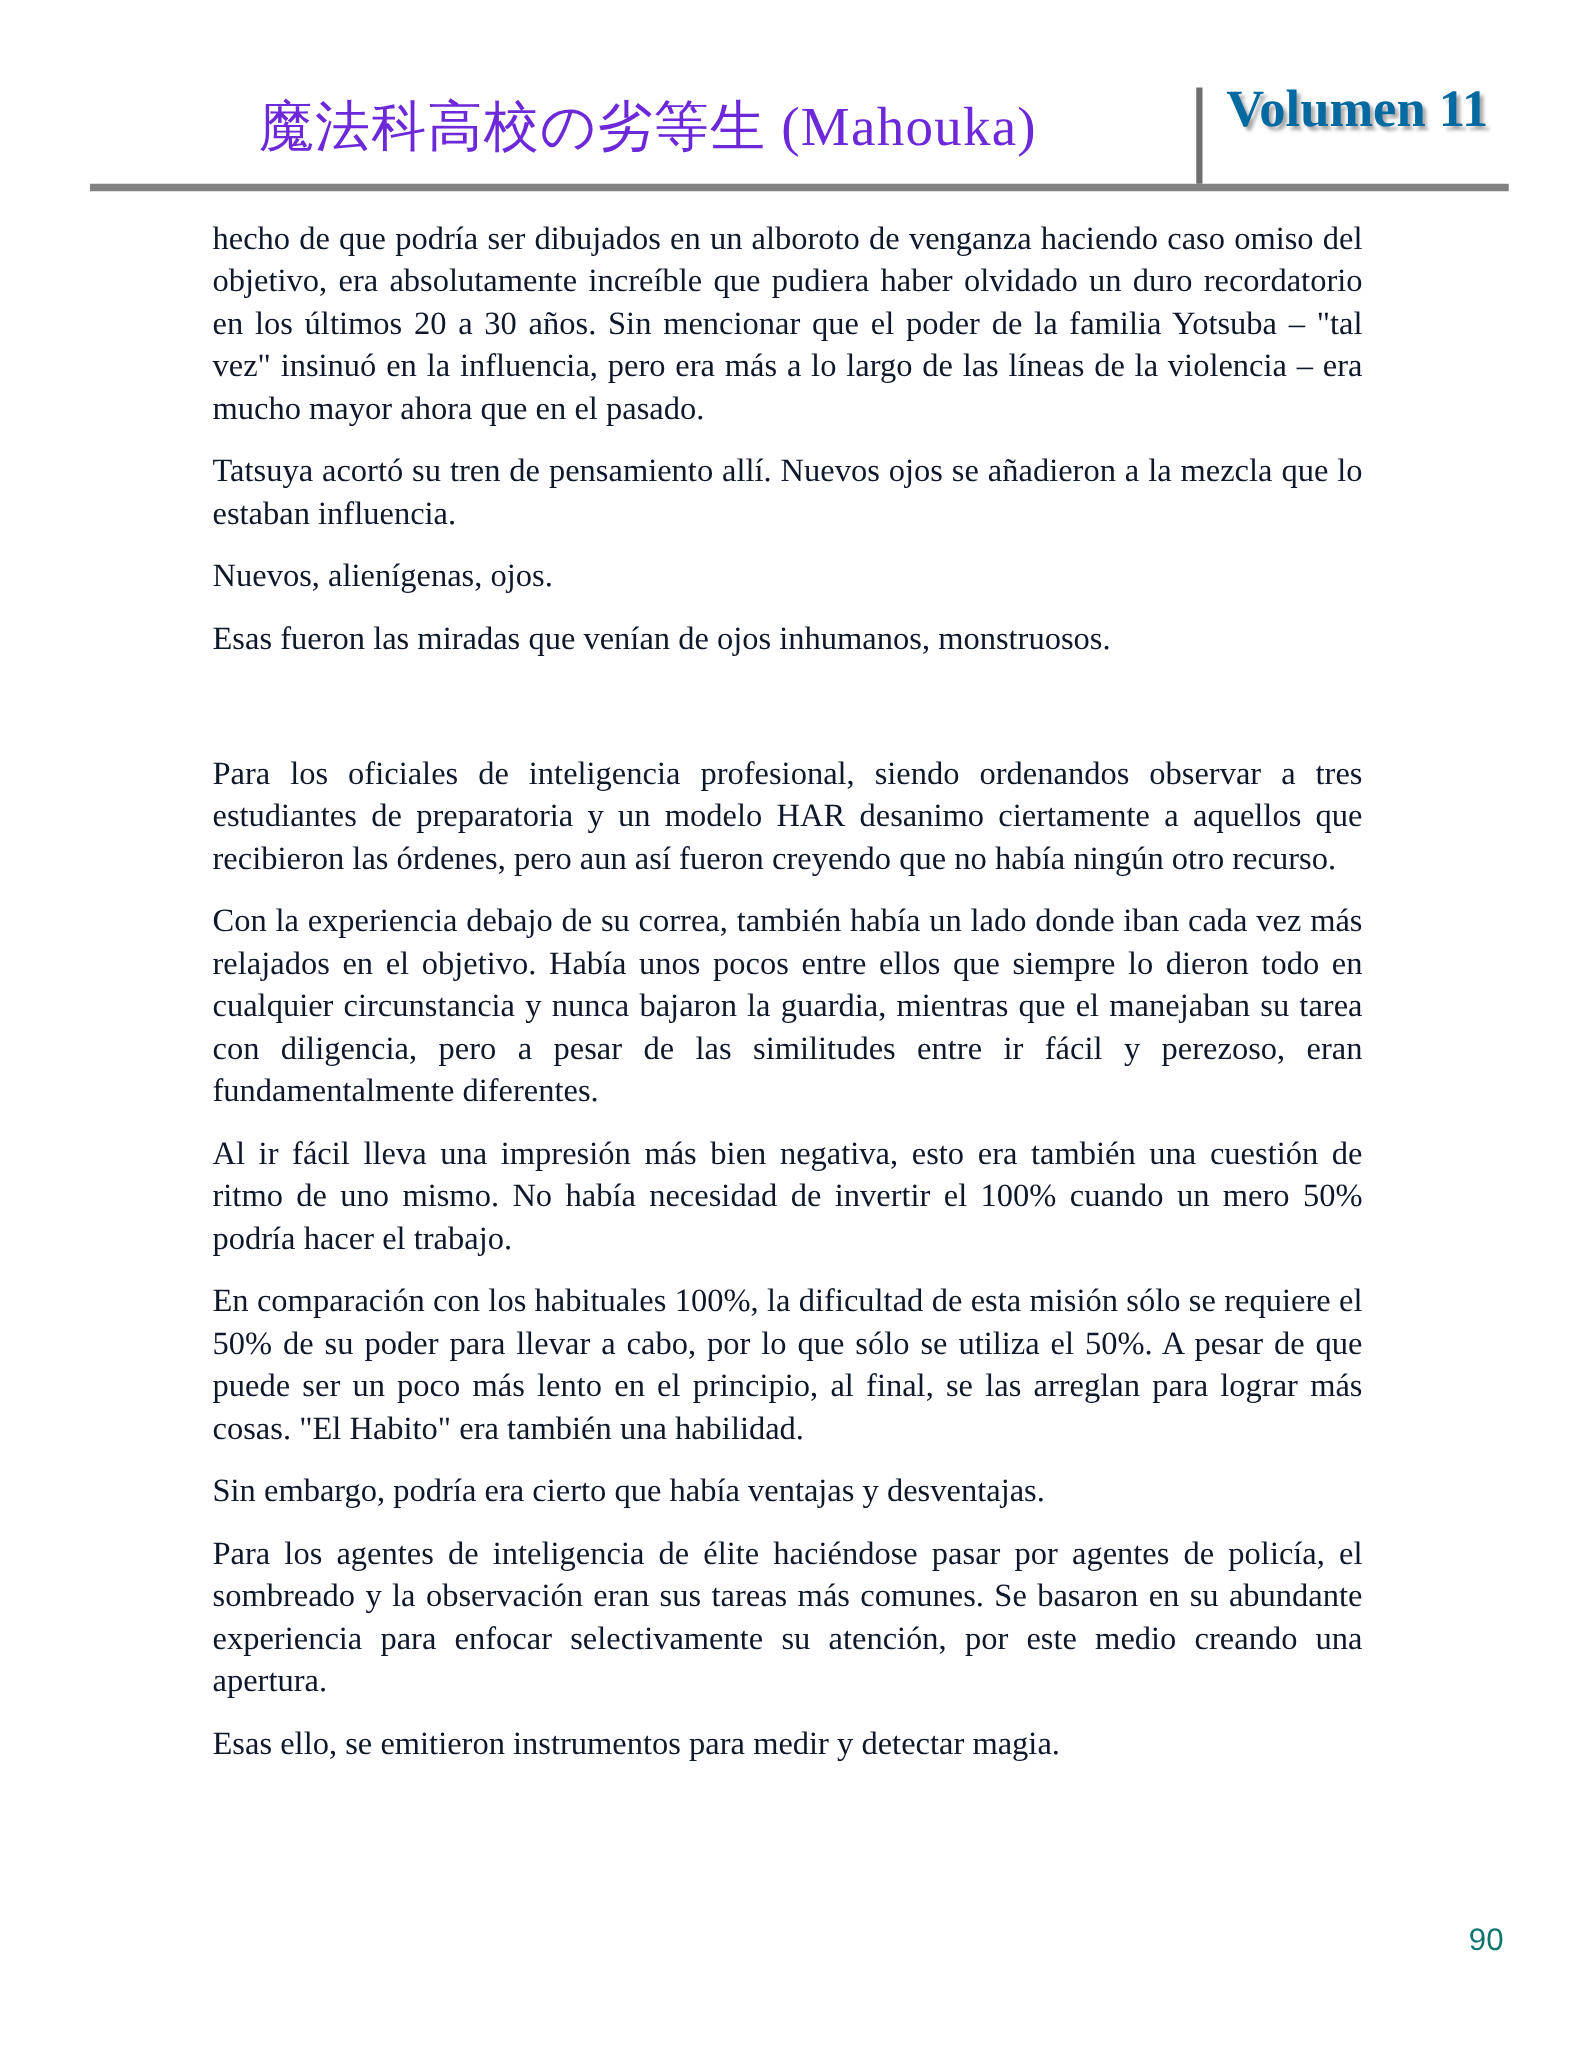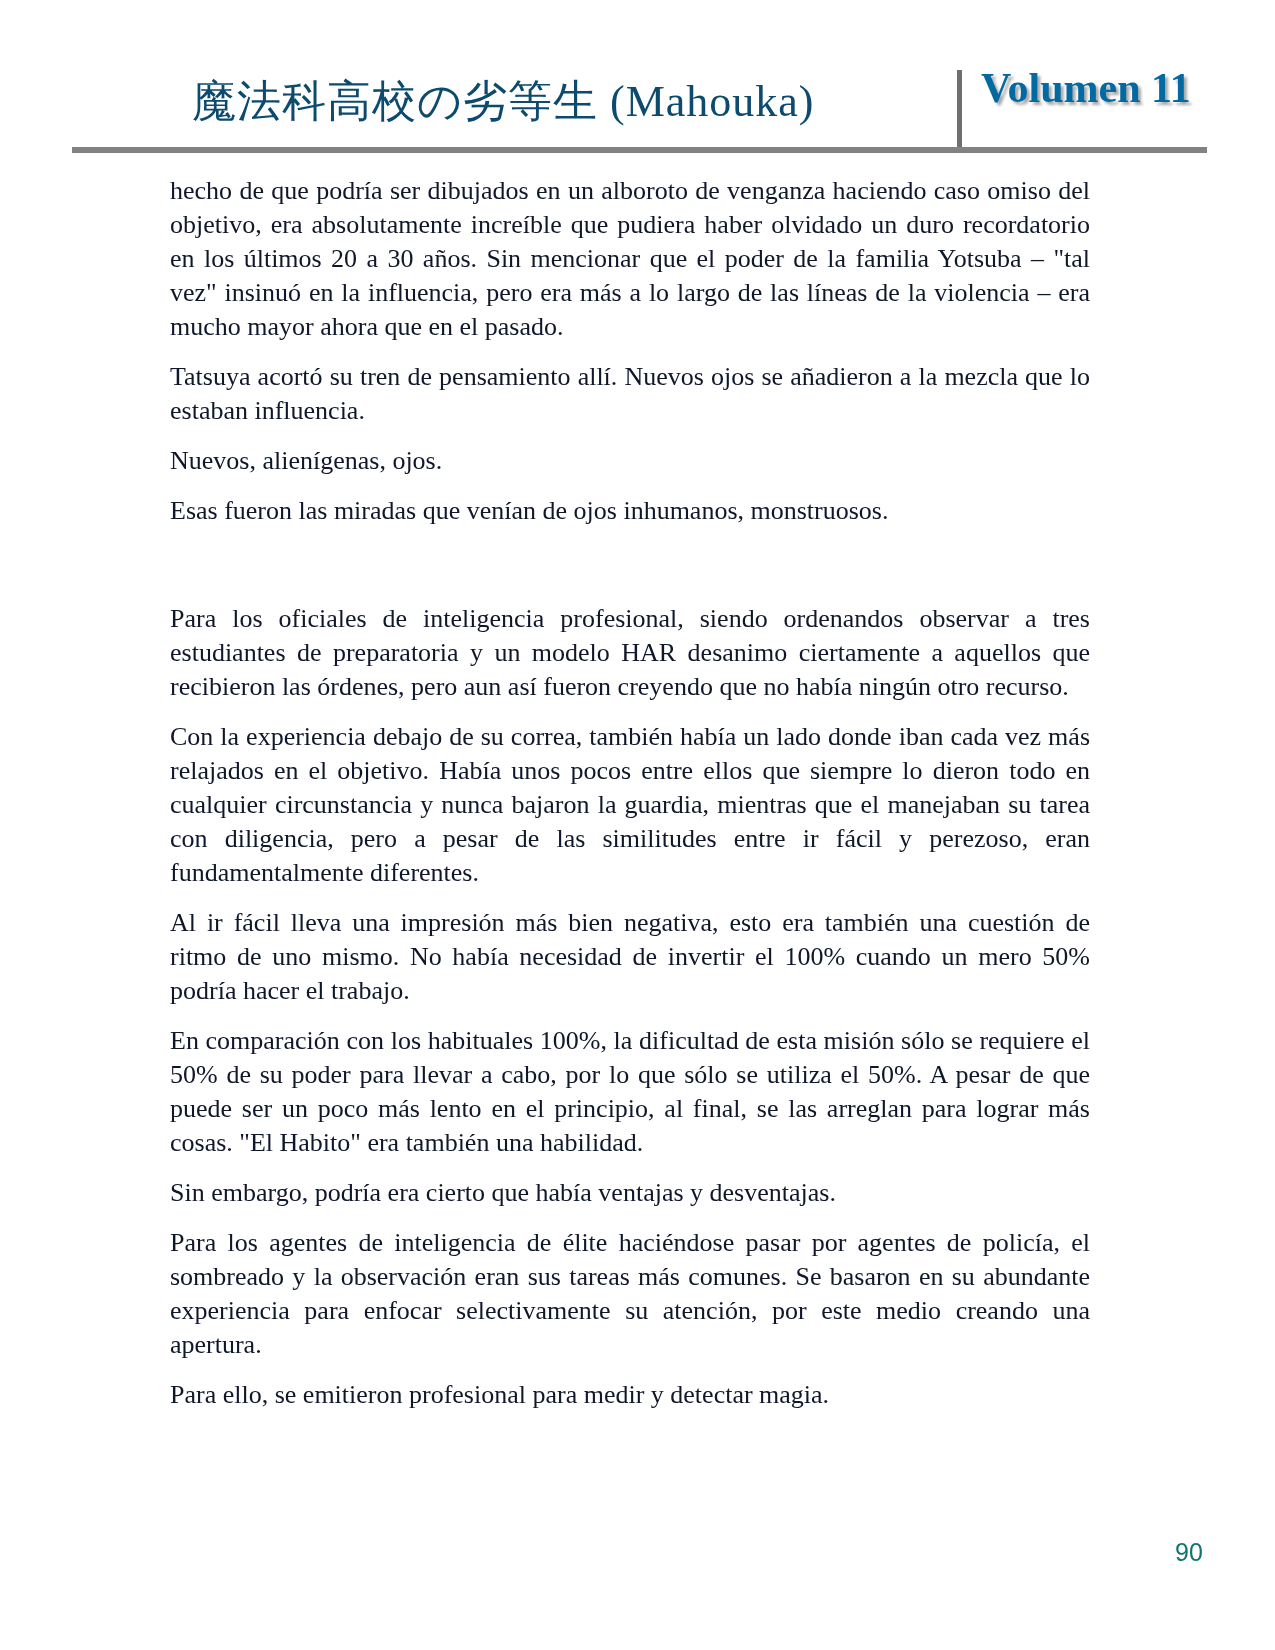--- a/index.html
+++ b/index.html
@@ -9,25 +9,25 @@
     height: 1650px;
     margin: 0 auto;
     background: #ffffff;
     font-family: "Liberation Serif", serif;
     overflow: hidden;
   }
 
   
   .jp-title {
     position: absolute;
-    left: 192px;
+    left: 207px;
     top: 78px;
     font-size: 44px;
     line-height: 48px;
-    color: #0c4a6e;
+    color: #6d28d9;
     letter-spacing: 1px;
     white-space: nowrap;
   }
   .v-divider {
     position: absolute;
     left: 957px;
     top: 70px;
     width: 5px;
     height: 77px;
     background: #6f6f6f;
@@ -94,18 +94,18 @@
     <p>hecho de que podría ser dibujados en un alboroto de venganza haciendo caso omiso del objetivo, era absolutamente increíble que pudiera haber olvidado un duro recordatorio en los últimos 20 a 30 años. Sin mencionar que el poder de la familia Yotsuba – "tal vez" insinuó en la influencia, pero era más a lo largo de las líneas de la violencia – era mucho mayor ahora que en el pasado.</p>
     <p>Tatsuya acortó su tren de pensamiento allí. Nuevos ojos se añadieron a la mezcla que lo estaban influencia.</p>
     <p>Nuevos, alienígenas, ojos.</p>
     <p>Esas fueron las miradas que venían de ojos inhumanos, monstruosos.</p>
     <p class="scene-break">Para los oficiales de inteligencia profesional, siendo ordenandos observar a tres estudiantes de preparatoria y un modelo HAR desanimo ciertamente a aquellos que recibieron las órdenes, pero aun así fueron creyendo que no había ningún otro recurso.</p>
     <p>Con la experiencia debajo de su correa, también había un lado donde iban cada vez más relajados en el objetivo. Había unos pocos entre ellos que siempre lo dieron todo en cualquier circunstancia y nunca bajaron la guardia, mientras que el manejaban su tarea con diligencia, pero a pesar de las similitudes entre ir fácil y perezoso, eran fundamentalmente diferentes.</p>
     <p>Al ir fácil lleva una impresión más bien negativa, esto era también una cuestión de ritmo de uno mismo. No había necesidad de invertir el 100% cuando un mero 50% podría hacer el trabajo.</p>
     <p>En comparación con los habituales 100%, la dificultad de esta misión sólo se requiere el 50% de su poder para llevar a cabo, por lo que sólo se utiliza el 50%. A pesar de que puede ser un poco más lento en el principio, al final, se las arreglan para lograr más cosas. "El Habito" era también una habilidad.</p>
     <p>Sin embargo, podría era cierto que había ventajas y desventajas.</p>
     <p>Para los agentes de inteligencia de élite haciéndose pasar por agentes de policía, el sombreado y la observación eran sus tareas más comunes. Se basaron en su abundante experiencia para enfocar selectivamente su atención, por este medio creando una apertura.</p>
-    <p>Para ello, se emitieron profesional para medir y detectar magia.</p>
+    <p>Esas ello, se emitieron instrumentos para medir y detectar magia.</p>
   </div>
 
   <div class="page-number">90</div>
 
 </div>
 
 </body></html>

